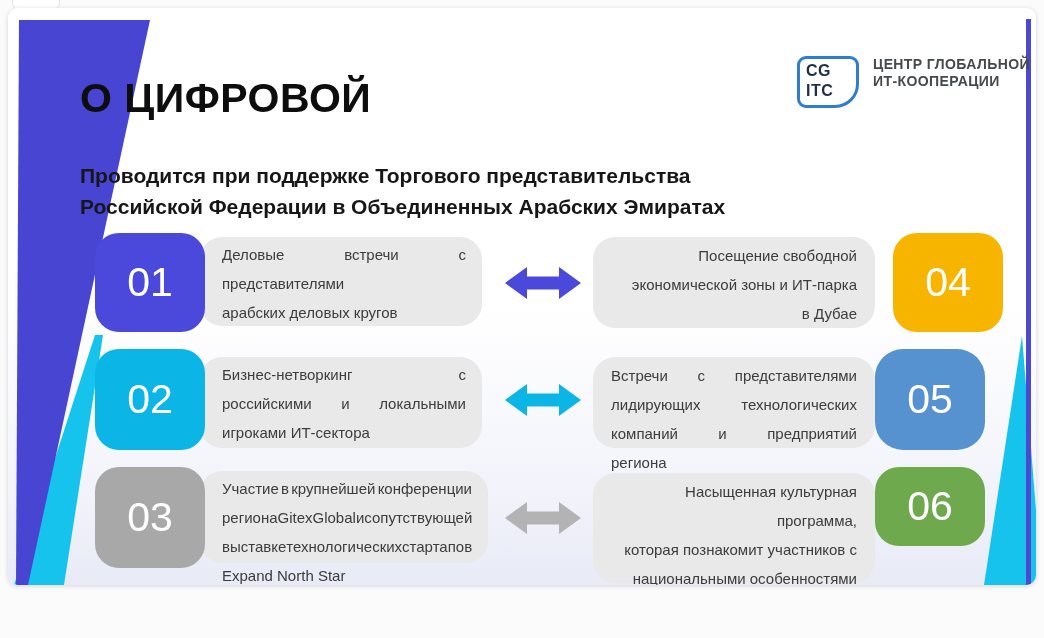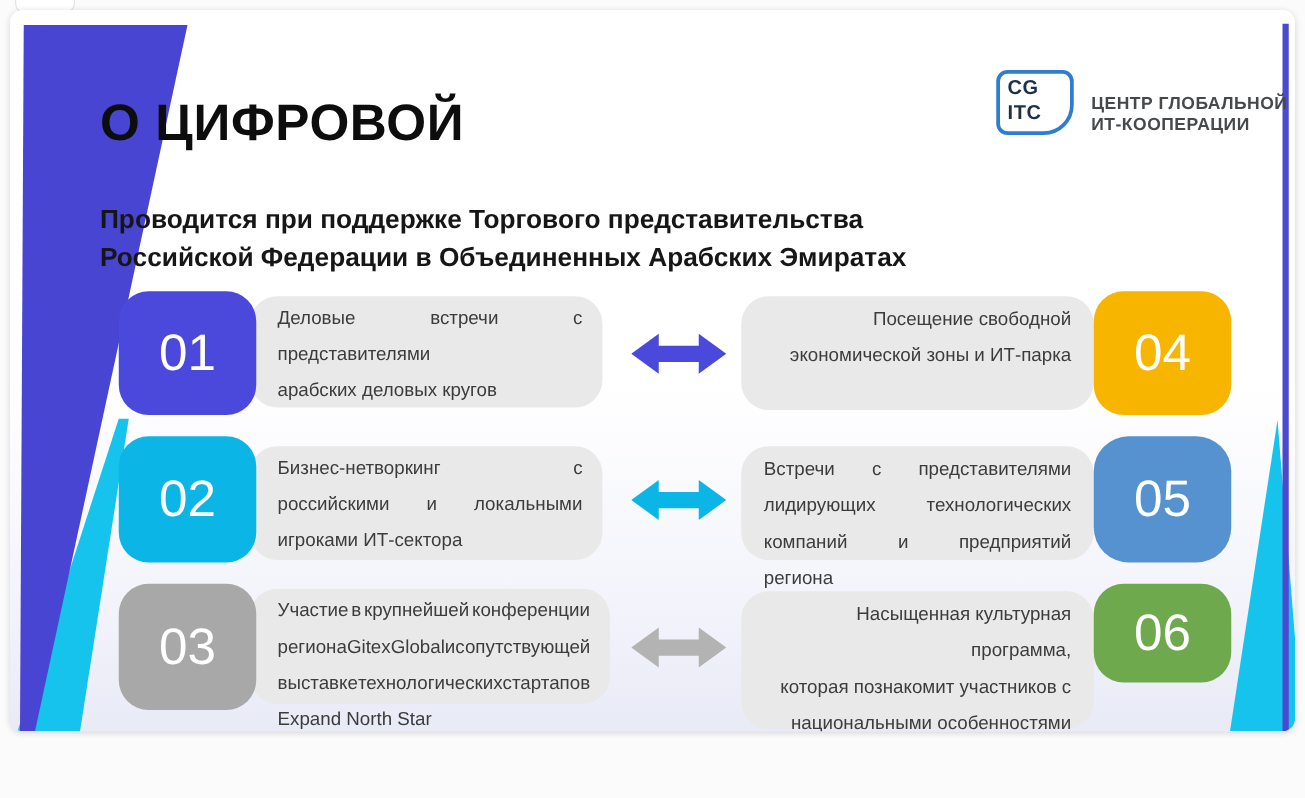--- a/index.html
+++ b/index.html
@@ -5,21 +5,21 @@
   html,body{margin:0;padding:0;}
   body{width:1044px;height:638px;background:#fbfbfb;font-family:"Liberation Sans",sans-serif;overflow:hidden;position:relative;}
   .stage{position:absolute;inset:0;}
   .prev-slide-tab{position:absolute;left:12px;top:-7px;width:46px;height:15px;background:#fff;border:1px solid #e3e3e3;border-radius:7px;}
   .slide{position:absolute;left:8px;top:8px;width:1028px;height:577px;border-radius:10px;overflow:hidden;
          background:linear-gradient(180deg,#ffffff 0%,#ffffff 52%,#f3f4fb 82%,#e8eaf6 100%);
          box-shadow:0 1px 5px rgba(40,40,80,.18);}
   .deco{position:absolute;left:0;top:0;}
   .title{position:absolute;left:72px;top:62px;font-size:41px;line-height:57px;font-weight:700;color:#0d0d0d;letter-spacing:.5px;}
   .subtitle{position:absolute;left:72px;top:152px;font-size:21px;line-height:31px;font-weight:700;color:#161616;}
-  .logo{position:absolute;left:789px;top:48px;display:flex;align-items:flex-end;}
+  .logo{position:absolute;left:789px;top:48px;display:flex;align-items:flex-start;}
   .logo-box{width:50px;height:44px;border:3px solid #2e7dd1;border-radius:9px 9px 24px 9px;
             padding:2px 0 0 6px;box-sizing:content-box;background:#fff;}
   .logo-box div{font-size:16px;line-height:20px;font-weight:700;color:#1d3048;letter-spacing:.5px;}
   .logo-caption{margin-left:14px;font-size:14px;line-height:17px;font-weight:700;color:#46494c;letter-spacing:.4px;}
   .num{position:absolute;width:110px;border-radius:24px;color:#ffffff;font-size:41px;font-weight:400;
        display:flex;align-items:center;justify-content:center;z-index:3;}
   .txtbox{position:absolute;z-index:2;}
   .txtbox .bg{position:absolute;left:0;top:0;width:100%;border-radius:22px;background:#E9E9E9;}
   .txtbox .lines{position:relative;font-size:15px;line-height:29px;color:#3c3c3c;}
   .txtbox.leftcol .lines{padding:3px 16px 0 22px;}
@@ -74,24 +74,25 @@
             </div>
             <div class="line left">представителями</div>
             <div class="line left">арабских деловых кругов</div>
           </div>
         </div>
         <div class="txtbox rightcol" style="left: 585px; top: 229px; width: 282px;">
           <div class="bg" style="height: 91px; background: rgb(233, 233, 233);"></div>
           <div class="lines">
             <div class="line right">Посещение свободной</div>
             <div class="line right">экономической зоны и ИТ-парка</div>
+            <div class="line right">в Дубае</div>
           </div>
         </div>
         <div class="num" style="left: 87px; top: 225px; height: 99px; background: rgb(74, 73, 220);">01</div>
-        <div class="num" style="left: 867px; top: 225px; height: 99px; background: rgb(247, 181, 0);">04</div>
+        <div class="num" style="left: 885px; top: 225px; height: 99px; background: rgb(247, 181, 0);">04</div>
         <div class="arrow" style="left: 497px; top: 255.5px;"><svg width="76" height="38" viewBox="0 0 76 38">
     <polygon fill="#4A49DC" points="0,19 22,3 22,12.5 54,12.5 54,3 76,19 54,35 54,25.5 22,25.5 22,35"></polygon>
   </svg></div>
         <div class="txtbox leftcol" style="left: 192px; top: 349px; width: 282px;">
           <div class="bg" style="height: 91px; background: rgb(233, 233, 233);"></div>
           <div class="lines">
             <div class="line spread">
               <span>Бизнес-нетворкинг</span>
               <span>с</span>
             </div>

